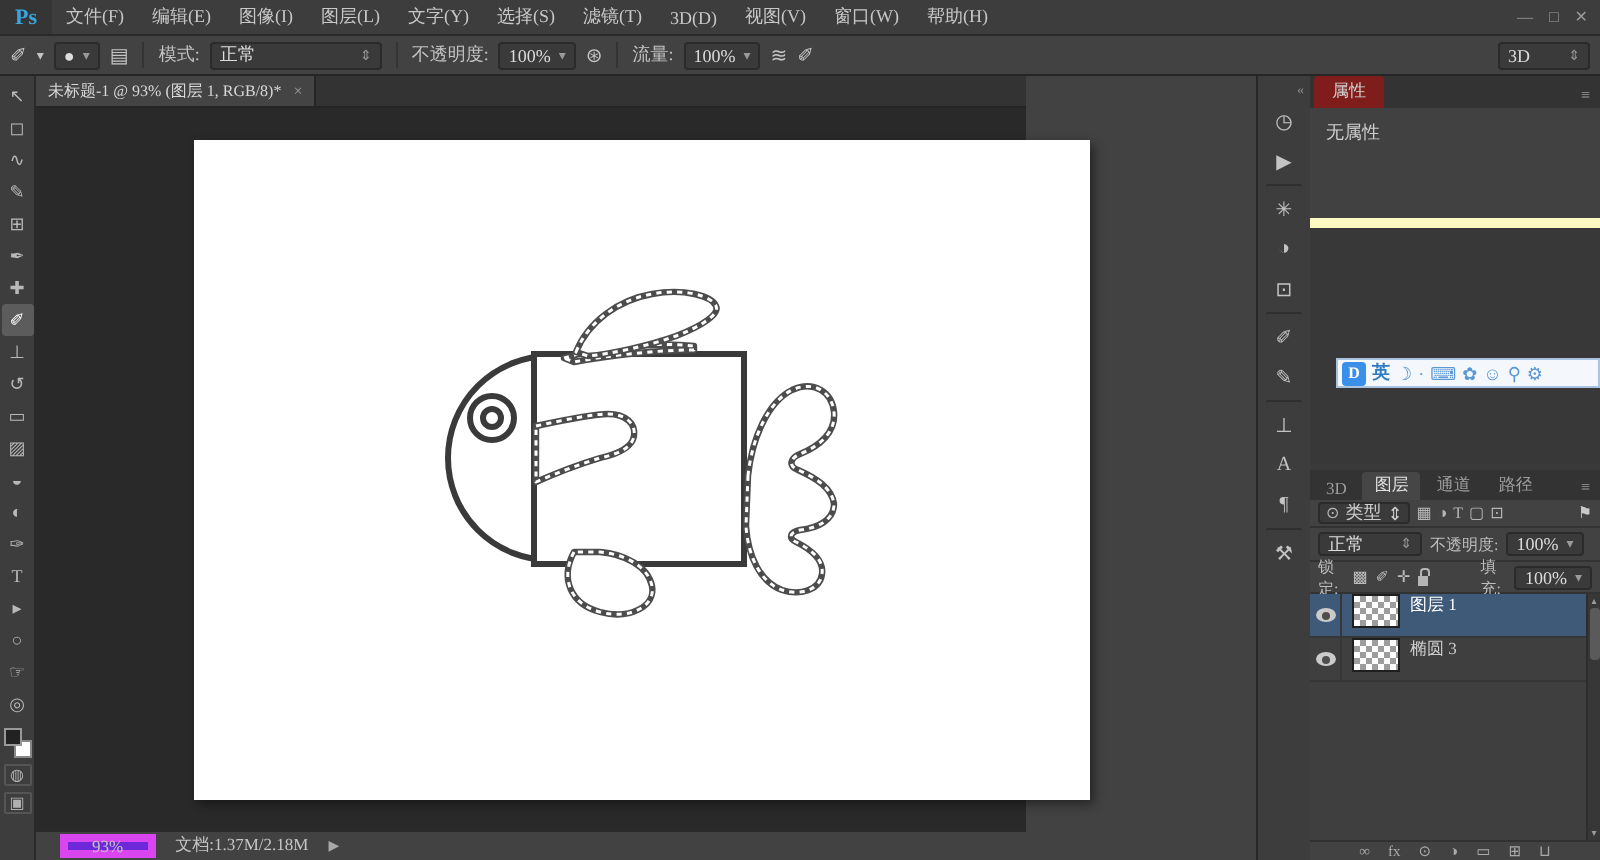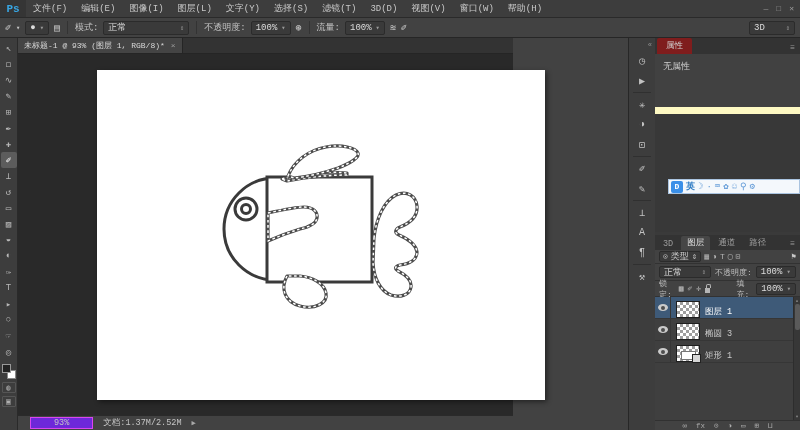--- a/index.html
+++ b/index.html
@@ -1,18 +1,18 @@
 <!DOCTYPE html>
 <html><head>
 <meta charset="utf-8">
 <style>
   *{box-sizing:border-box;margin:0;padding:0}
   body{background:#1d1d1d}
   #root{position:relative;width:800px;height:430px;overflow:hidden;background:#424242;
-        font-family:Liberation Mono, monospace;color:#cccccc;font-size:9px}
+        font-family:Liberation Serif, serif;color:#cccccc;font-size:9px}
 
   
   .menu-bar{position:absolute;top:0;left:0;right:0;height:18px;background:#3d3d3d;
             border-bottom:1px solid #2a2a2a;display:flex;align-items:center}
   .ps-logo{width:26px;height:100%;display:flex;align-items:center;justify-content:center;
            color:#38a6e3;font-weight:bold;font-size:11px;background:#353535}
   .menu-item{padding:0 7px;height:100%;display:flex;align-items:center;color:#c8c8c8}
   .win-controls{margin-left:auto;display:flex;gap:8px;padding-right:6px;color:#9a9a9a;font-size:8px}
 
   
@@ -43,42 +43,42 @@
   .doc-area{position:absolute;left:18px;top:38px;width:495px;bottom:0;background:#292929}
   .tab-bar{height:16px;background:#333;border-bottom:1px solid #252525;display:flex}
   .doc-tab{background:#444;padding:0 6px;display:flex;align-items:center;gap:6px;
            font-size:8px;color:#d8d8d8;border-right:1px solid #252525}
   .doc-tab .close{color:#9c9c9c}
   .canvas{position:absolute;left:79px;top:32px;width:448px;height:330px;background:#fff;
           box-shadow:2px 2px 5px rgba(0,0,0,.45)}
   .status-bar{position:absolute;left:0;right:0;bottom:0;height:15px;background:#424242;
               border-top:1px solid #2a2a2a;display:flex;align-items:center;gap:10px;
               padding-left:12px;font-size:8.5px;color:#c5c5c5}
-  .zoom-box{background:#6d28d9;border:1px solid #d946ef;padding:0 23px;height:12px;display:flex;align-items:center}
+  .zoom-box{background:#6d28d9;border:4px solid #d946ef;padding:0 12px;height:12px;display:flex;align-items:center}
   .status-arrow{color:#a8a8a8;font-size:7px}
 
   
   .solid{fill:#fff;stroke:#3a3a3a;stroke-width:3}
   .fin-base{fill:#fff;stroke:#4c4c4c;stroke-width:3.2;stroke-linejoin:round}
   .fin-ants{fill:none;stroke:#fff;stroke-width:1.5;stroke-dasharray:2.6 2.6;stroke-linejoin:round}
 
   
   .dock-strip{position:absolute;left:628px;top:38px;width:27px;bottom:0;background:#3d3d3d;
               border-left:1px solid #272727;display:flex;flex-direction:column;align-items:center;padding-top:3px}
   .collapse{align-self:flex-end;color:#8f8f8f;font-size:7px;padding-right:3px}
   .dock-icon{width:20px;height:17px;display:flex;align-items:center;justify-content:center;
              color:#c3c3c3;font-size:10px;margin-top:3px}
   .dock-sep{width:18px;height:1px;background:#303030;margin-top:3px}
 
   
   .panels{position:absolute;left:655px;top:38px;width:145px;bottom:0;background:#3a3a3a}
   .props-tabbar{height:16px;background:#333;display:flex;align-items:flex-end;padding:2px 2px 0;gap:1px}
   .ptab{background:#7f1d1d;color:#d2d2d2;padding:2px 9px;border-radius:2px 2px 0 0;font-size:8.5px}
   .panel-menu{margin-left:auto;color:#9a9a9a;font-size:8px;padding:0 3px 2px}
-  .props-body{height:60px;background:#414141;border-bottom:7px solid #fef9c3;padding:6px 8px;color:#cfcfcf}
+  .props-body{height:60px;background:#414141;border-bottom:5px solid #fef9c3;padding:6px 8px;color:#cfcfcf}
   .props-empty{height:118px;background:#383838}
 
   
   .ime-bar{position:absolute;left:668px;top:179px;width:132px;height:15px;background:#f4f8fc;
            border:1px solid #aac4e0;display:flex;align-items:center;gap:3px;padding:0 2px;z-index:20}
   .ime-logo{width:12px;height:12px;background:#3a8fe8;color:#fff;font-size:8px;border-radius:2px;
             display:flex;align-items:center;justify-content:center;font-weight:bold}
   .ime-mode{color:#2f7cc4;font-weight:bold;font-size:9px}
   .ime-icon{color:#5c97d6;font-size:9px}
 
@@ -96,21 +96,21 @@
   .blend-row{height:17px;background:#424242;border-bottom:1px solid #323232;display:flex;
              align-items:center;gap:4px;padding:0 4px}
   .blend-sel{width:52px;height:12px}
   .lock-row{height:16px;background:#424242;border-bottom:1px solid #323232;display:flex;
             align-items:center;gap:4px;padding:0 4px}
   .lk{color:#bdbdbd;font-size:8px}
   .lockicon{position:relative;width:7px;height:5px;background:#b5b5b5;margin-top:3px}
   .lockicon::before{content:"";position:absolute;top:-4px;left:1px;width:3px;height:3px;
                     border:1px solid #b5b5b5;border-bottom:none;border-radius:2px 2px 0 0}
   .layer-list{position:relative;flex:1;background:#3f3f3f}
-  .layer-row{height:22px;display:flex;align-items:flex-end;border-bottom:1px solid #363636}
+  .layer-row{height:22px;display:flex;align-items:flex-start;border-bottom:1px solid #363636}
   .layer-row.selected{background:#3e5a78;color:#fff}
   .eye-cell{width:16px;height:100%;display:flex;align-items:center;justify-content:center;
             border-right:1px solid #363636}
   .eye{width:10px;height:7px;background:#cbcbcb;border-radius:50%;position:relative}
   .eye::after{content:"";position:absolute;left:3px;top:1.5px;width:4px;height:4px;border-radius:50%;background:#4e4e4e}
   .thumb{width:24px;height:17px;margin:0 5px;border:1px solid #1f1f1f;position:relative;background:#fff}
   .t-checker{background-image:linear-gradient(45deg,#9d9d9d 25%,transparent 25%,transparent 75%,#9d9d9d 75%),
              linear-gradient(45deg,#9d9d9d 25%,transparent 25%,transparent 75%,#9d9d9d 75%);
              background-size:6px 6px;background-position:0 0,3px 3px;background-color:#fff}
   .t-ellipse{background:#555}
@@ -254,21 +254,21 @@
           <use class="fin-base" href="#p-belly"></use>
             <use class="fin-ants" href="#p-belly"></use>
         </g>
         <circle class="solid" cx="149" cy="139" r="11"></circle>
         <circle class="solid" cx="149" cy="139" r="4.5"></circle>
       </svg>
     </div>
 
     <div class="status-bar">
       <div class="zoom-box">93%</div>
-      <span>文档:1.37M/2.52M</span>
+      <span>文档:1.37M/2.18M</span>
       <span class="status-arrow">▶</span>
     </div>
   </div>
 
   <div class="dock-strip">
     <span class="collapse">«</span>
     <div class="dock-icon">◷</div>
     <div class="dock-icon">▶</div>
     <div class="dock-sep"></div>
     <div class="dock-icon">✳</div>
@@ -348,27 +348,20 @@
           <div class="thumb t-checker"></div>
           <span class="layer-name">图层 1</span>
         </div>
         <div class="layer-row">
           <div class="eye-cell">
               <span class="eye"></span>
             </div>
           <div class="thumb t-checker"></div>
           <span class="layer-name">椭圆 3</span>
         </div>
-        <div class="layer-row">
-          <div class="eye-cell">
-              <span class="eye"></span>
-            </div>
-          <div class="thumb t-checker t-rect badged"></div>
-          <span class="layer-name">矩形 1</span>
-        </div>
         <div class="scroll">
           <span>▴</span>
           <span class="scroll-thumb"></span>
           <span>▾</span>
         </div>
       </div>
 
       <div class="buttons-row">
         <span>∞</span>
         <span>fx</span>

